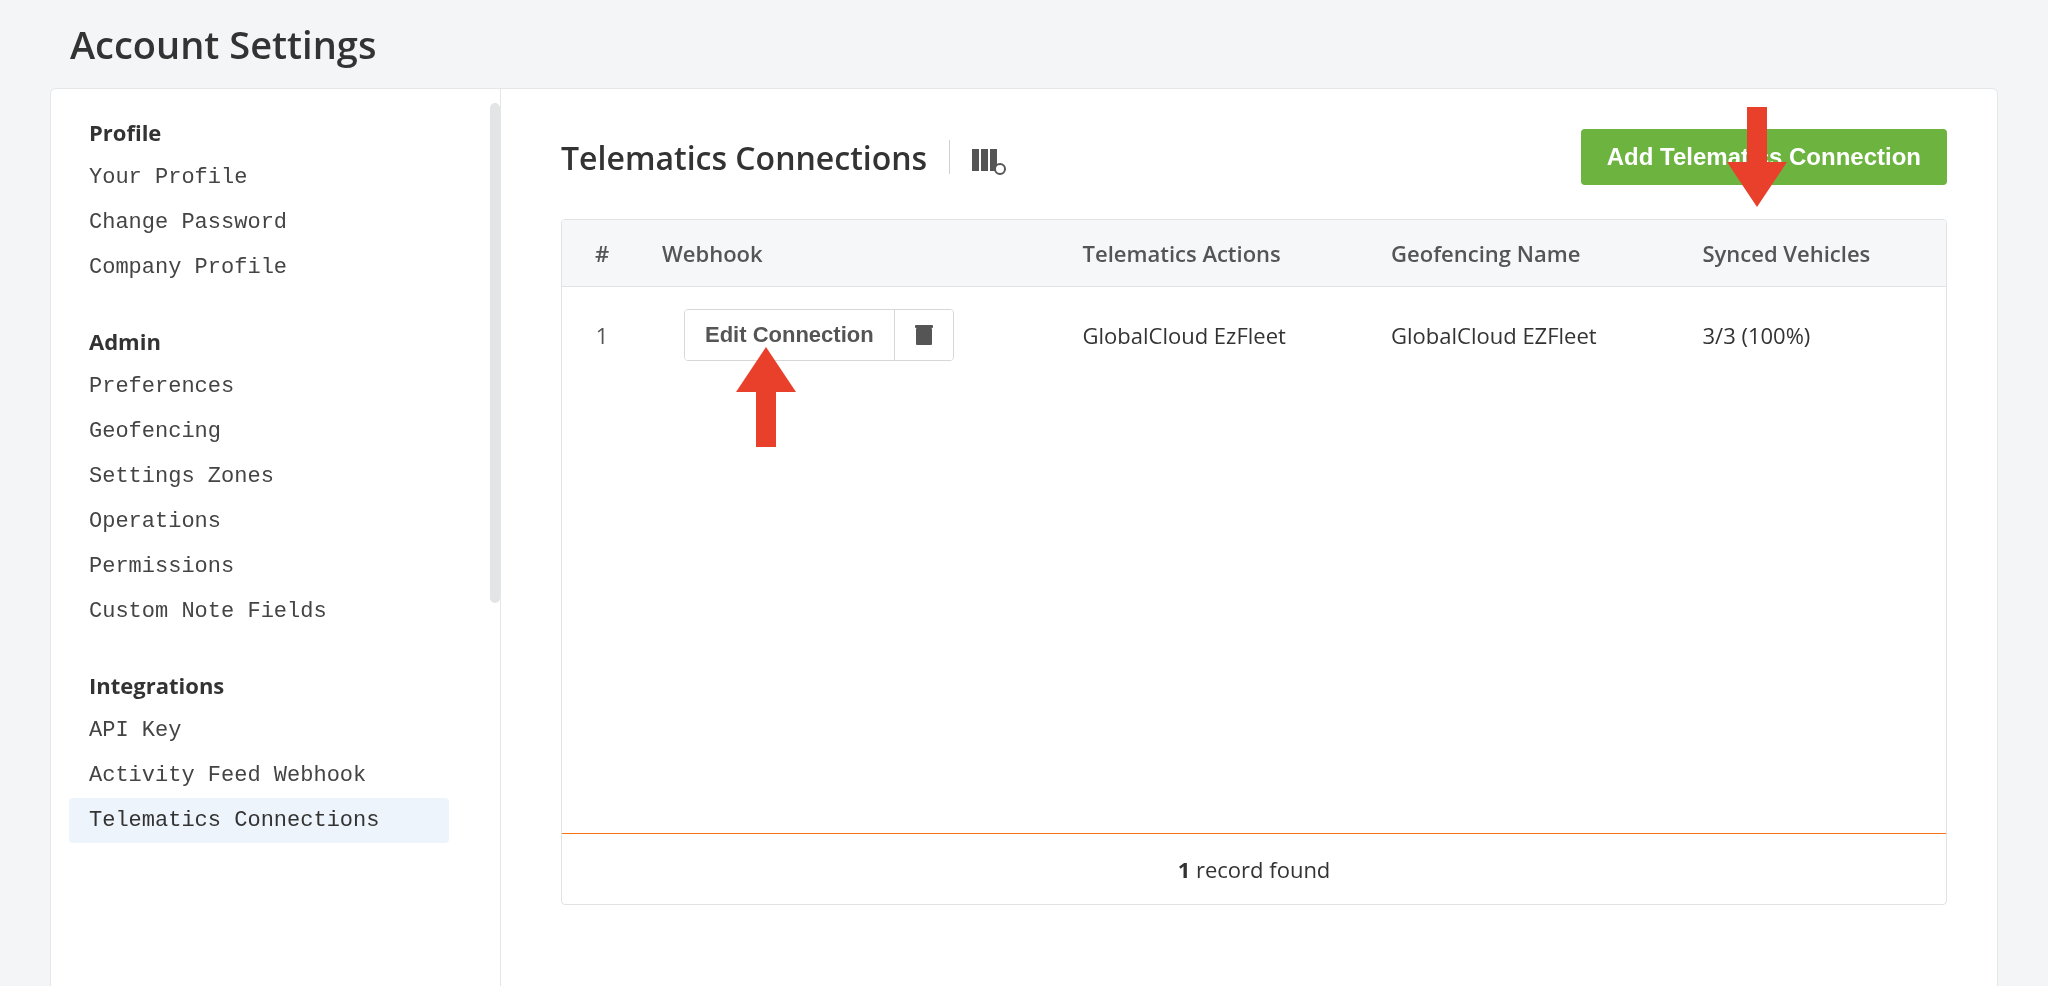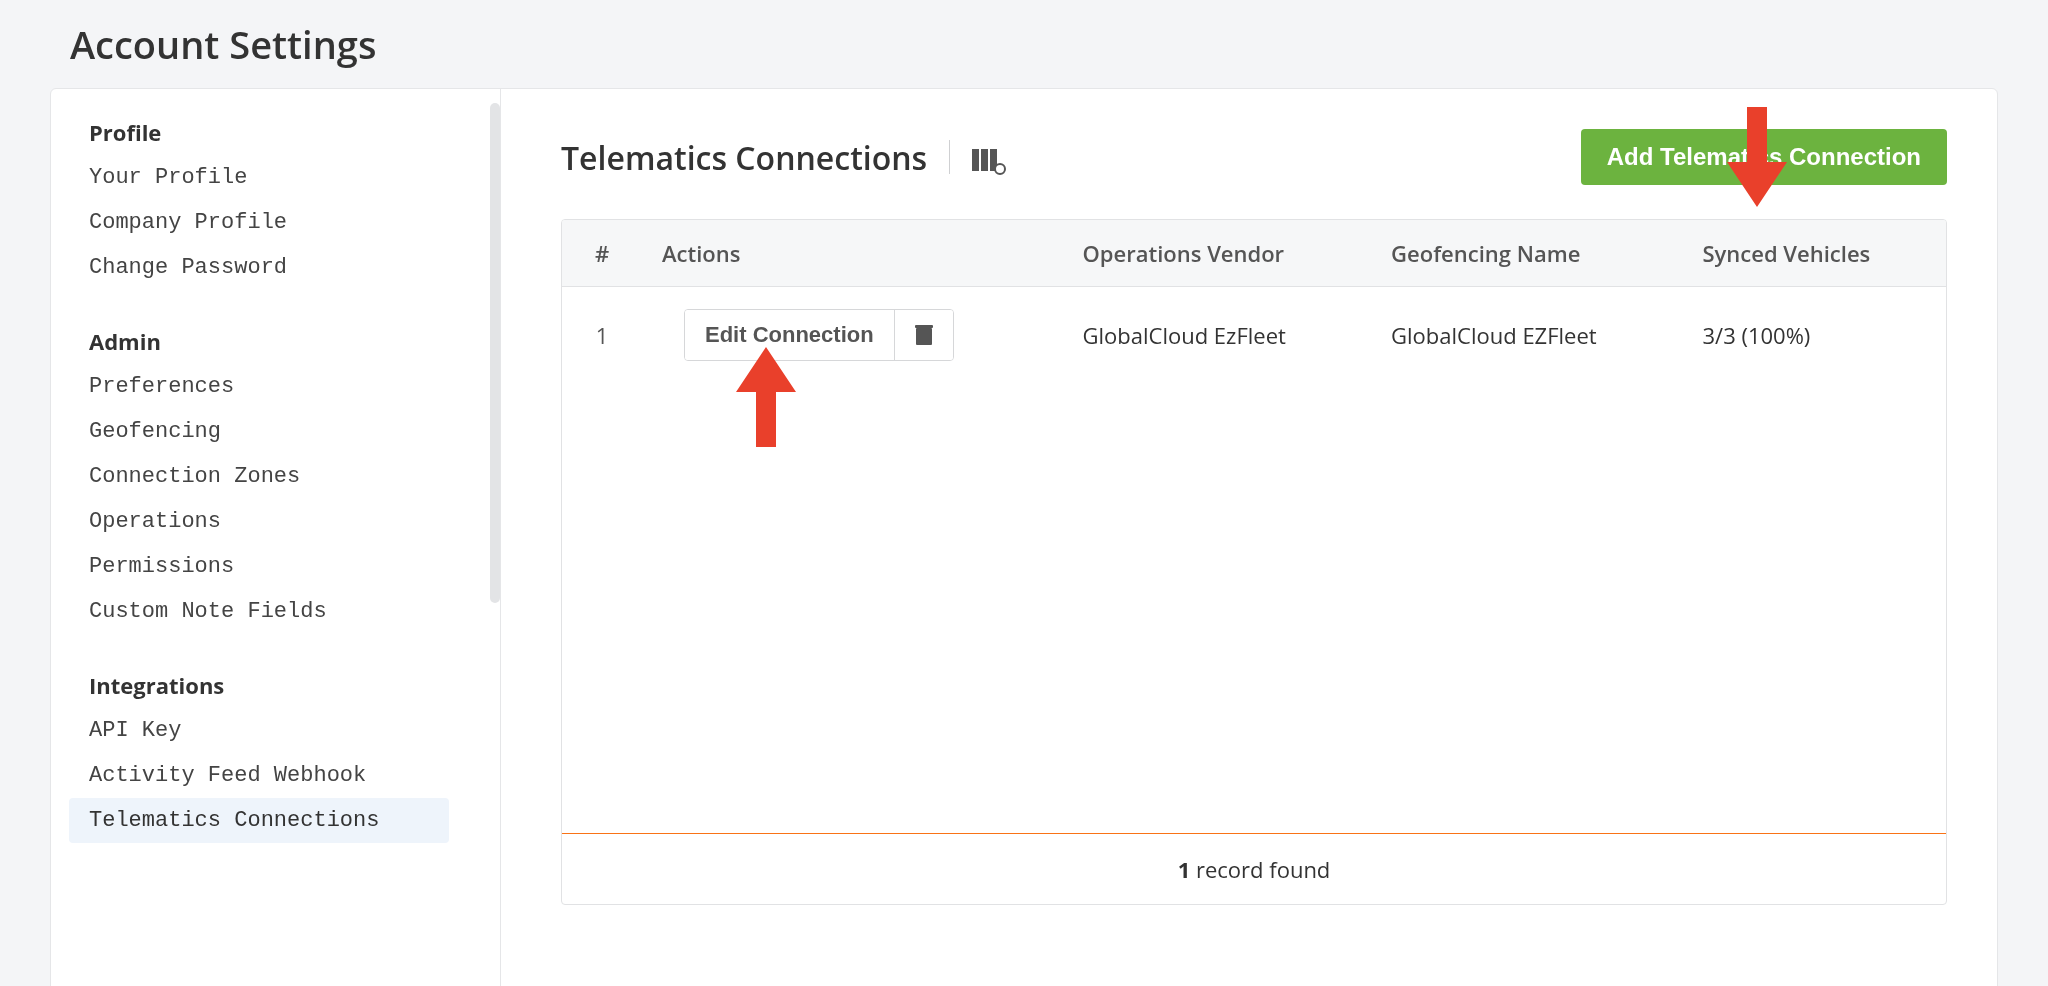--- a/index.html
+++ b/index.html
@@ -213,27 +213,27 @@
 <body>
 
 <div class="page-title">Account Settings</div>
 
 <div class="panel-wrap">
 
   <nav class="sidebar">
 
     <div class="group-heading first">Profile</div>
     <a class="nav-item">Your Profile</a>
+    <a class="nav-item">Change Password</a>
     <a class="nav-item">Company Profile</a>
-    <a class="nav-item">Change Password</a>
 
     <div class="group-heading">Admin</div>
     <a class="nav-item">Preferences</a>
     <a class="nav-item">Geofencing</a>
-    <a class="nav-item">Connection Zones</a>
+    <a class="nav-item">Settings Zones</a>
     <a class="nav-item">Operations</a>
     <a class="nav-item">Permissions</a>
     <a class="nav-item">Custom Note Fields</a>
 
     <div class="group-heading">Integrations</div>
     <a class="nav-item">API Key</a>
     <a class="nav-item">Activity Feed Webhook</a>
     <a class="nav-item active">Telematics Connections</a>
 
     <div class="sidebar-scroll"></div>
@@ -253,22 +253,22 @@
         </div>
       </div>
       <button class="add-btn">Add Telematics Connection</button>
     </div>
 
     <div class="table-wrap">
       <table>
         <thead>
           <tr>
             <th class="num">#</th>
-            <th>Actions</th>
-            <th>Operations Vendor</th>
+            <th>Webhook</th>
+            <th>Telematics Actions</th>
             <th>Geofencing Name</th>
             <th>Synced Vehicles</th>
           </tr>
         </thead>
         <tbody>
           <tr>
             <td class="num">1</td>
             <td>
               <div class="action-group">
                 <button>Edit Connection</button>

